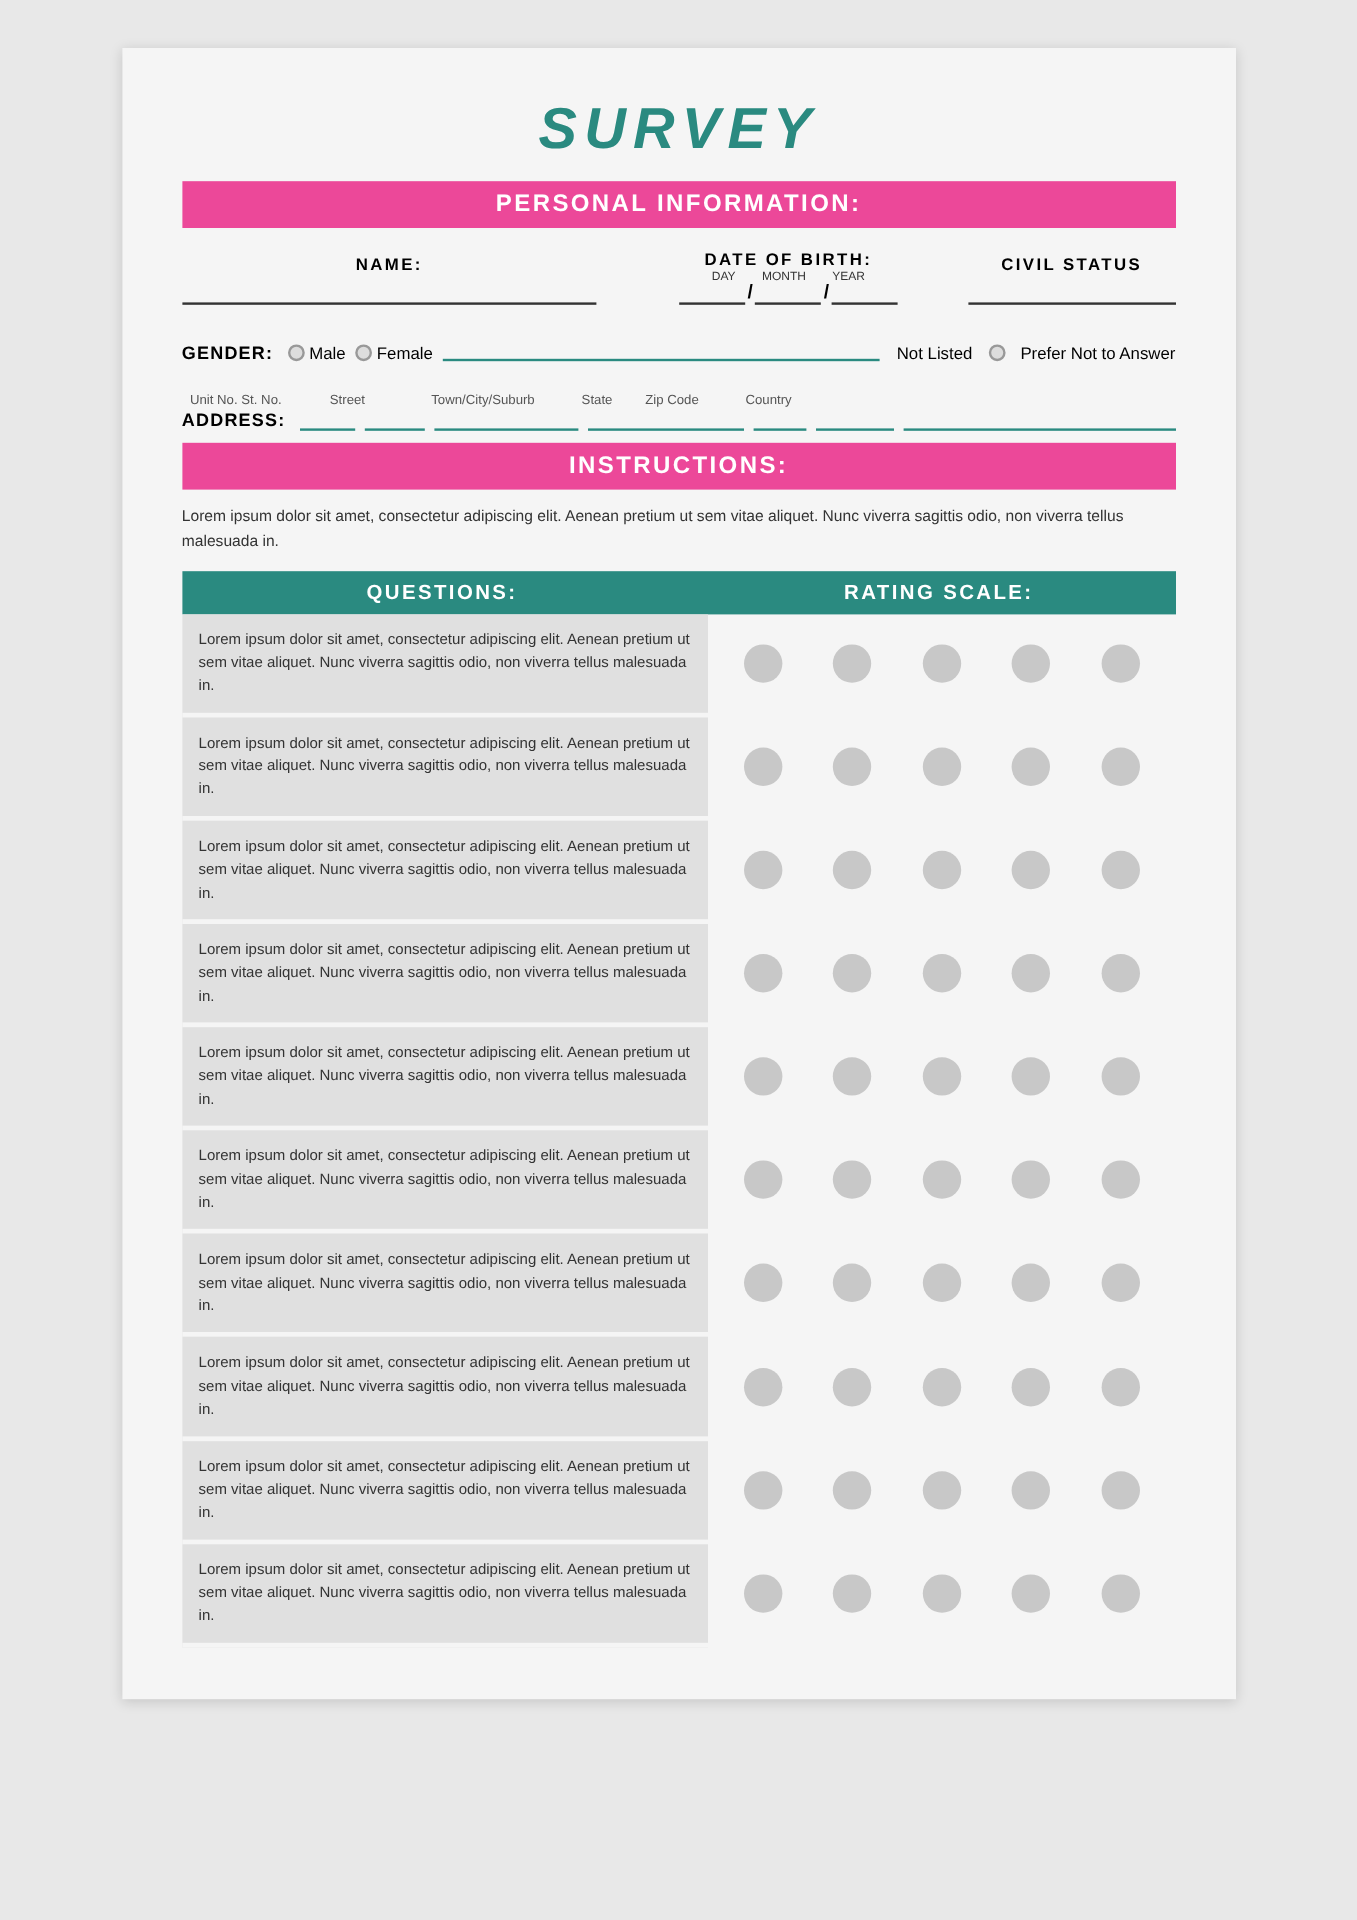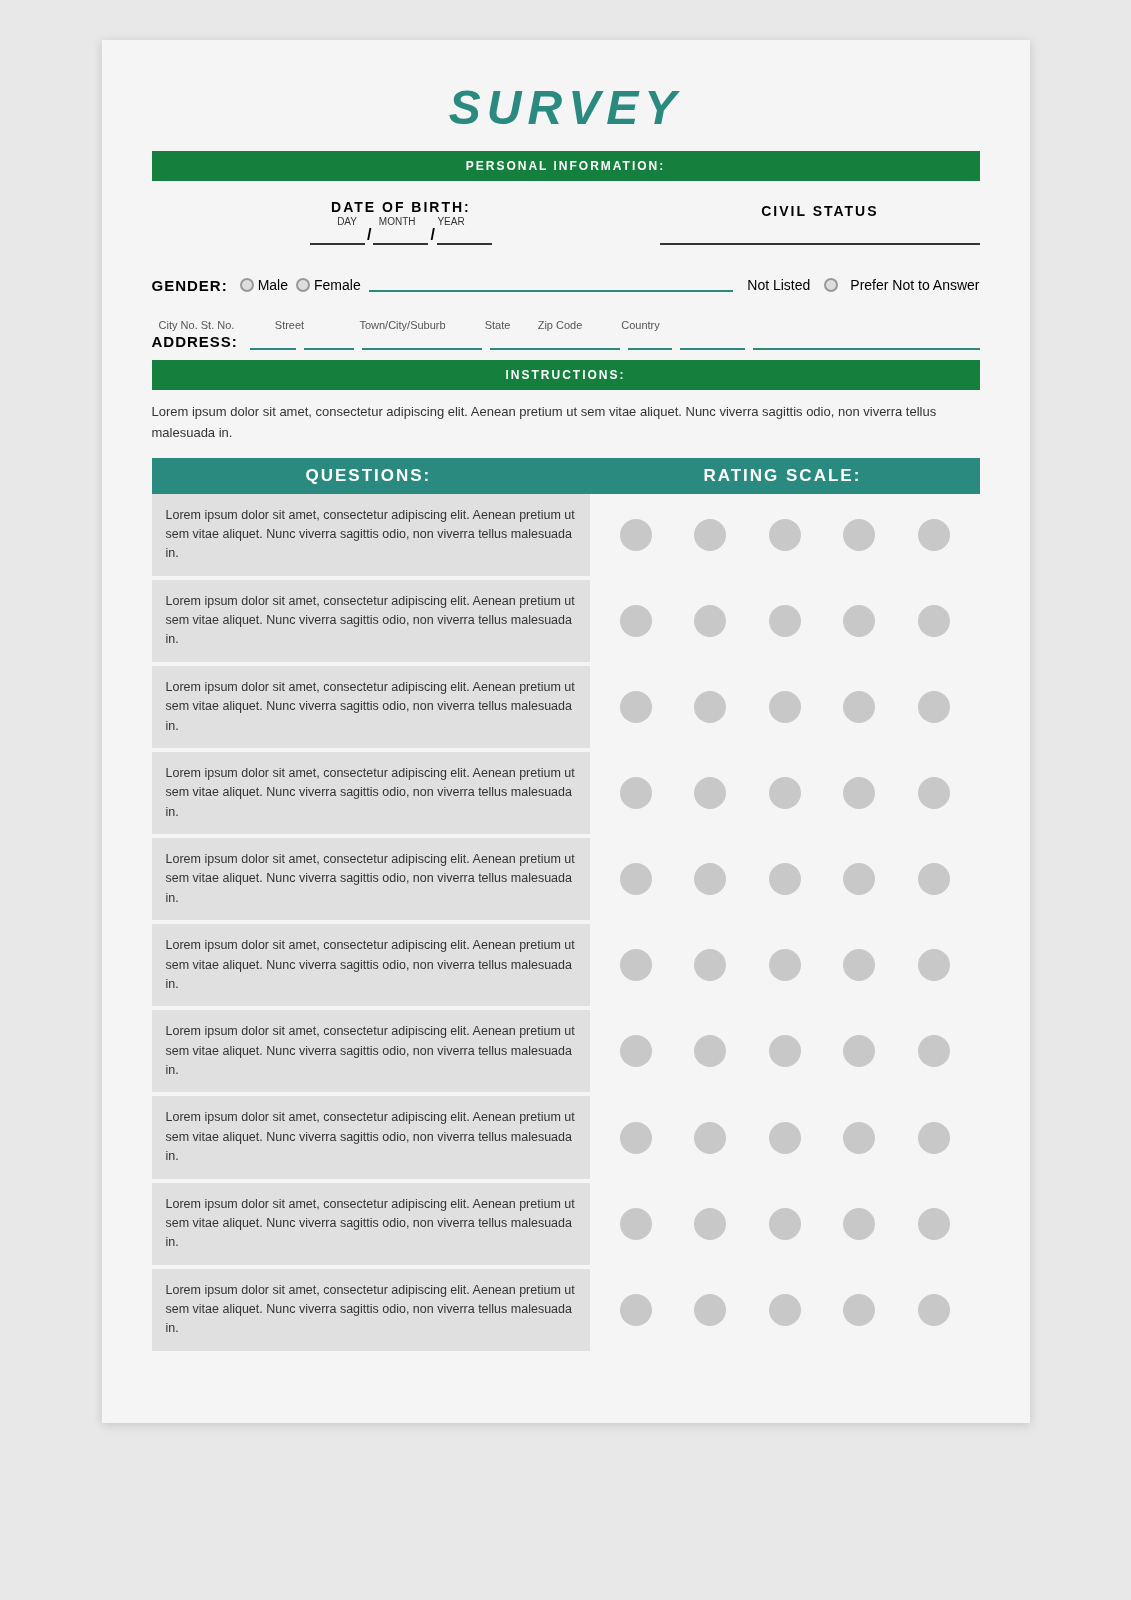--- a/index.html
+++ b/index.html
@@ -8,37 +8,37 @@
       font-family: 'Arial', sans-serif;
       display: flex;
       justify-content: center;
       align-items: flex-start;
       min-height: 1600px;
       padding: 40px 20px;
     }
     .page {
       background: #f5f5f5;
       width: 928px;
-      padding: 40px 50px 68px;
+      padding: 40px 50px 43px;
       box-shadow: 0 2px 10px rgba(0,0,0,0.15);
     }
     .survey-title {
       text-align: center;
       font-size: 48px;
       font-weight: 900;
       color: #2a8a80;
       letter-spacing: 6px;
       margin-bottom: 16px;
       font-style: italic;
     }
     .section-header {
-      background: #15803d;
+      background: #ec4899;
       color: #fff;
       text-align: center;
-      font-size: 12px;
+      font-size: 20px;
       font-weight: 900;
       letter-spacing: 2px;
       padding: 8px 0;
       margin-bottom: 12px;
     }
     .personal-info {
       margin-bottom: 10px;
     }
     .pi-row1 {
       display: flex;
@@ -206,20 +206,26 @@
 
 <div class="page">
 
   <div class="survey-title">SURVEY</div>
 
   <div class="section-header">PERSONAL INFORMATION:</div>
 
   <div class="personal-info">
 
     <div class="pi-row1">
+      <div class="pi-name-block">
+        <div class="pi-name-label">NAME:</div>
+        <div style="display:flex; flex-direction:column; align-items:center; width:100%;">
+          <div class="pi-name-line"></div>
+        </div>
+      </div>
       <div class="pi-dob-block">
         <div class="pi-dob-label">DATE OF BIRTH:</div>
         <div class="pi-dob-sub">
           <span>DAY</span>
           <span>&nbsp;&nbsp;&nbsp;&nbsp;&nbsp;</span>
           <span>MONTH</span>
           <span>&nbsp;&nbsp;&nbsp;&nbsp;&nbsp;</span>
           <span>YEAR</span>
         </div>
         <div class="pi-dob-fields">
@@ -246,21 +252,21 @@
         <span class="radio-circle"></span>
         <span class="radio-text">Female</span>
       </div>
       <div class="gender-line"></div>
       <span class="not-listed-text">Not Listed</span>
       <span class="radio-circle"></span>
       <span class="prefer-text">Prefer Not to Answer</span>
     </div>
 
     <div style="display:flex; gap:8px; margin-top:14px; font-size:11px; color:#555;">
-      <div style="width:90px; text-align:center;">City No. St. No.</div>
+      <div style="width:90px; text-align:center;">Unit No. St. No.</div>
       <div style="width:80px; text-align:center;">Street</div>
       <div style="width:130px; text-align:center;">Town/City/Suburb</div>
       <div style="width:44px; text-align:center;">State</div>
       <div style="width:65px; text-align:center;">Zip Code</div>
       <div style="width:80px; text-align:center;">Country</div>
     </div>
 
     <div style="display:flex; align-items:flex-end; gap:8px; margin-top:2px;">
       <span class="address-label">ADDRESS:</span>
       <div style="border-bottom:2px solid #2a8a80; width:46px; height:16px;"></div>

